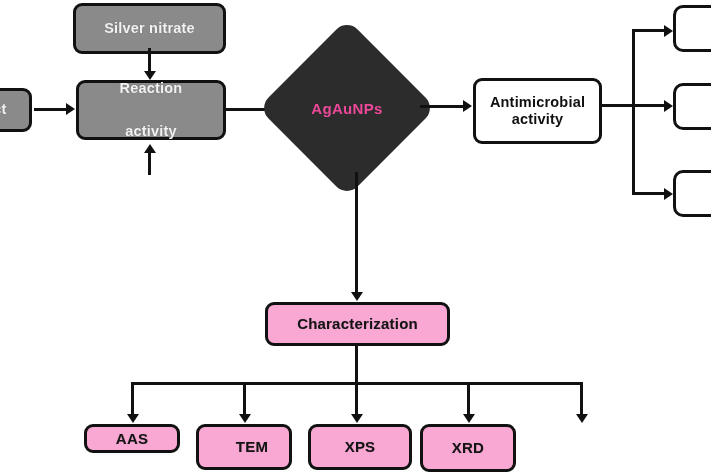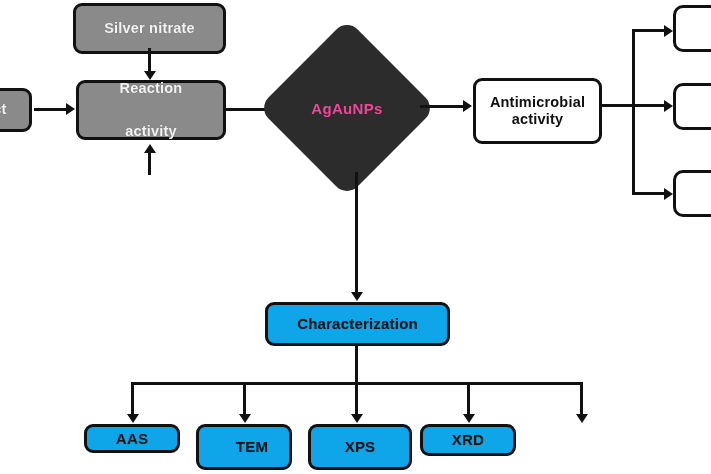--- a/index.html
+++ b/index.html
@@ -30,21 +30,21 @@
     letter-spacing: 0.2px;
   }
   .node-gray {
     background: #8a8a8a;
     color: #f2f2f2;
     font-size: 14.5px;
     font-weight: 700;
     text-shadow: 0 0 1px rgba(0,0,0,0.25);
   }
   .node-gray-dark-text {
-    background: #0ea5e9;
+    background: #f9a8d4;
     color: #141414;
     font-size: 15px;
     font-weight: 700;
   }
   .node-white {
     background: #ffffff;
     color: #101010;
     font-size: 14.5px;
     font-weight: 700;
   }
@@ -198,17 +198,17 @@
 
   <div class="node node-gray node-gray-dark-text" style="left:84px; top:424px; width:96px; height:29px;">
     <span>AAS</span>
   </div>
   <div class="node node-gray node-gray-dark-text" style="left:196px; top:424px; width:96px; height:46px;padding-left:16px;">
     <span>TEM</span>
   </div>
   <div class="node node-gray node-gray-dark-text" style="left:308px; top:424px; width:104px; height:46px;">
     <span>XPS</span>
   </div>
-  <div class="node node-gray node-gray-dark-text" style="left:420px; top:424px; width:96px; height:32px;">
+  <div class="node node-gray node-gray-dark-text" style="left:420px; top:424px; width:96px; height:48px;">
     <span>XRD</span>
   </div>
 
 </div>
 
 </body></html>

